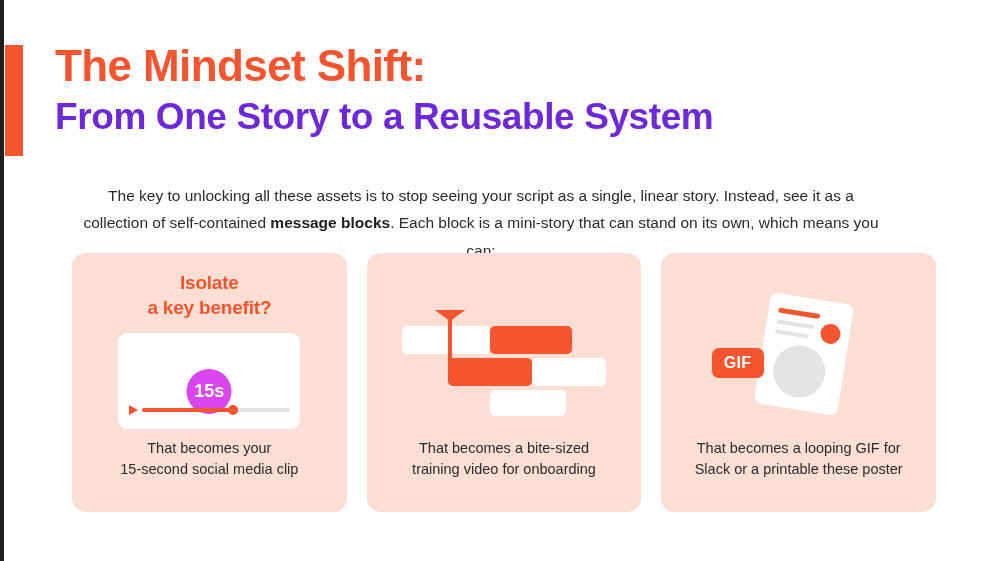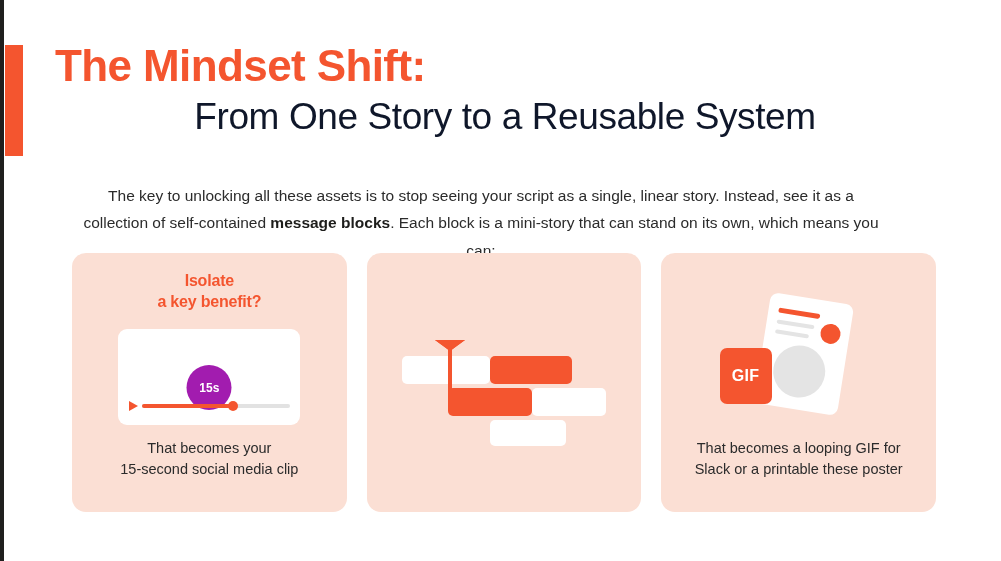--- a/index.html
+++ b/index.html
@@ -48,27 +48,26 @@
     font-size: 44px;
     font-weight: 700;
     color: #F4552F;
     letter-spacing: -0.6px;
     line-height: 1.08;
     margin: 0;
     white-space: nowrap;
   }
   .heading-line2 {
     font-size: 37px;
-    font-weight: 400;
-    color: #0f172a;
+    font-weight: 700;
+    color: #6d28d9;
     letter-spacing: -0.4px;
     line-height: 1.12;
     margin: 6px 0 0 0;
     white-space: nowrap;
-    text-align: center;
   }
 
   
   .intro {
     position: absolute;
     left: 76px;
     top: 166px;
     width: 810px;
     font-size: 15.5px;
     line-height: 1.78;
@@ -92,21 +91,21 @@
     flex: 1 1 0;
     background: #FBDFD4;
     border-radius: 14px;
     display: flex;
     flex-direction: column;
     align-items: center;
     box-sizing: border-box;
     padding: 17px 12px 14px 12px;
   }
   .card-title {
-    font-size: 16px;
+    font-size: 19px;
     font-weight: 700;
     color: #F4552F;
     text-align: center;
     line-height: 1.32;
     letter-spacing: -0.2px;
     white-space: pre-line;
   }
   .card-art {
     position: relative;
     width: 100%;
@@ -132,23 +131,23 @@
     height: 96px;
     background: #ffffff;
     border-radius: 9px;
   }
   .badge-15s {
     position: absolute;
     left: 50%; top: 36px;
     transform: translateX(-50%);
     width: 45px; height: 45px;
     border-radius: 50%;
-    background: #a21caf;
+    background: #d946ef;
     color: #ffffff;
-    font-size: 12px;
+    font-size: 18px;
     font-weight: 700;
     display: flex;
     align-items: center;
     justify-content: center;
   }
   .scrub {
     position: absolute;
     left: 11px; right: 10px;
     bottom: 14px;
     height: 10px;
@@ -259,28 +258,28 @@
   }
   .poster-circle {
     position: absolute;
     left: 14px; bottom: 12px;
     width: 52px; height: 52px;
     border-radius: 50%;
     background: #E4E4E4;
   }
   .gif-badge {
     position: absolute;
-    left: 16px;
+    left: 8px;
     top: 52px;
     background: #F4552F;
     color: #ffffff;
     font-size: 16px;
     font-weight: 700;
     letter-spacing: 0.4px;
-    padding: 19px 12px;
+    padding: 6px 12px;
     border-radius: 7px;
   }
 </style>
 </head>
 <body>
 
 <div class="slide">
 
   <div class="edge-strip"></div>
   <div class="title-accent"></div>
@@ -319,20 +318,22 @@
           <div class="clip white" style="left:0px;   top:22px; width:88px;  height:28px;"></div>
           <div class="clip orange" style="left:88px;  top:22px; width:82px;  height:28px;"></div>
           <div class="clip orange" style="left:46px;  top:54px; width:84px;  height:28px;"></div>
           <div class="clip white" style="left:130px; top:54px; width:74px;  height:28px;"></div>
           <div class="clip white" style="left:88px;  top:86px; width:76px;  height:26px;"></div>
           <div class="playhead-stem"></div>
           <div class="playhead-foot"></div>
           <div class="playhead-head"></div>
         </div>
       </div>
+      <div class="card-caption">That becomes a bite-sized
+training video for onboarding</div>
     </div>
 
     <div class="card">
       <div class="card-art">
         <div class="poster-wrap">
           <div class="poster">
             <div class="poster-line head"></div>
             <div class="poster-line g1"></div>
             <div class="poster-line g2"></div>
             <div class="poster-dot"></div>

